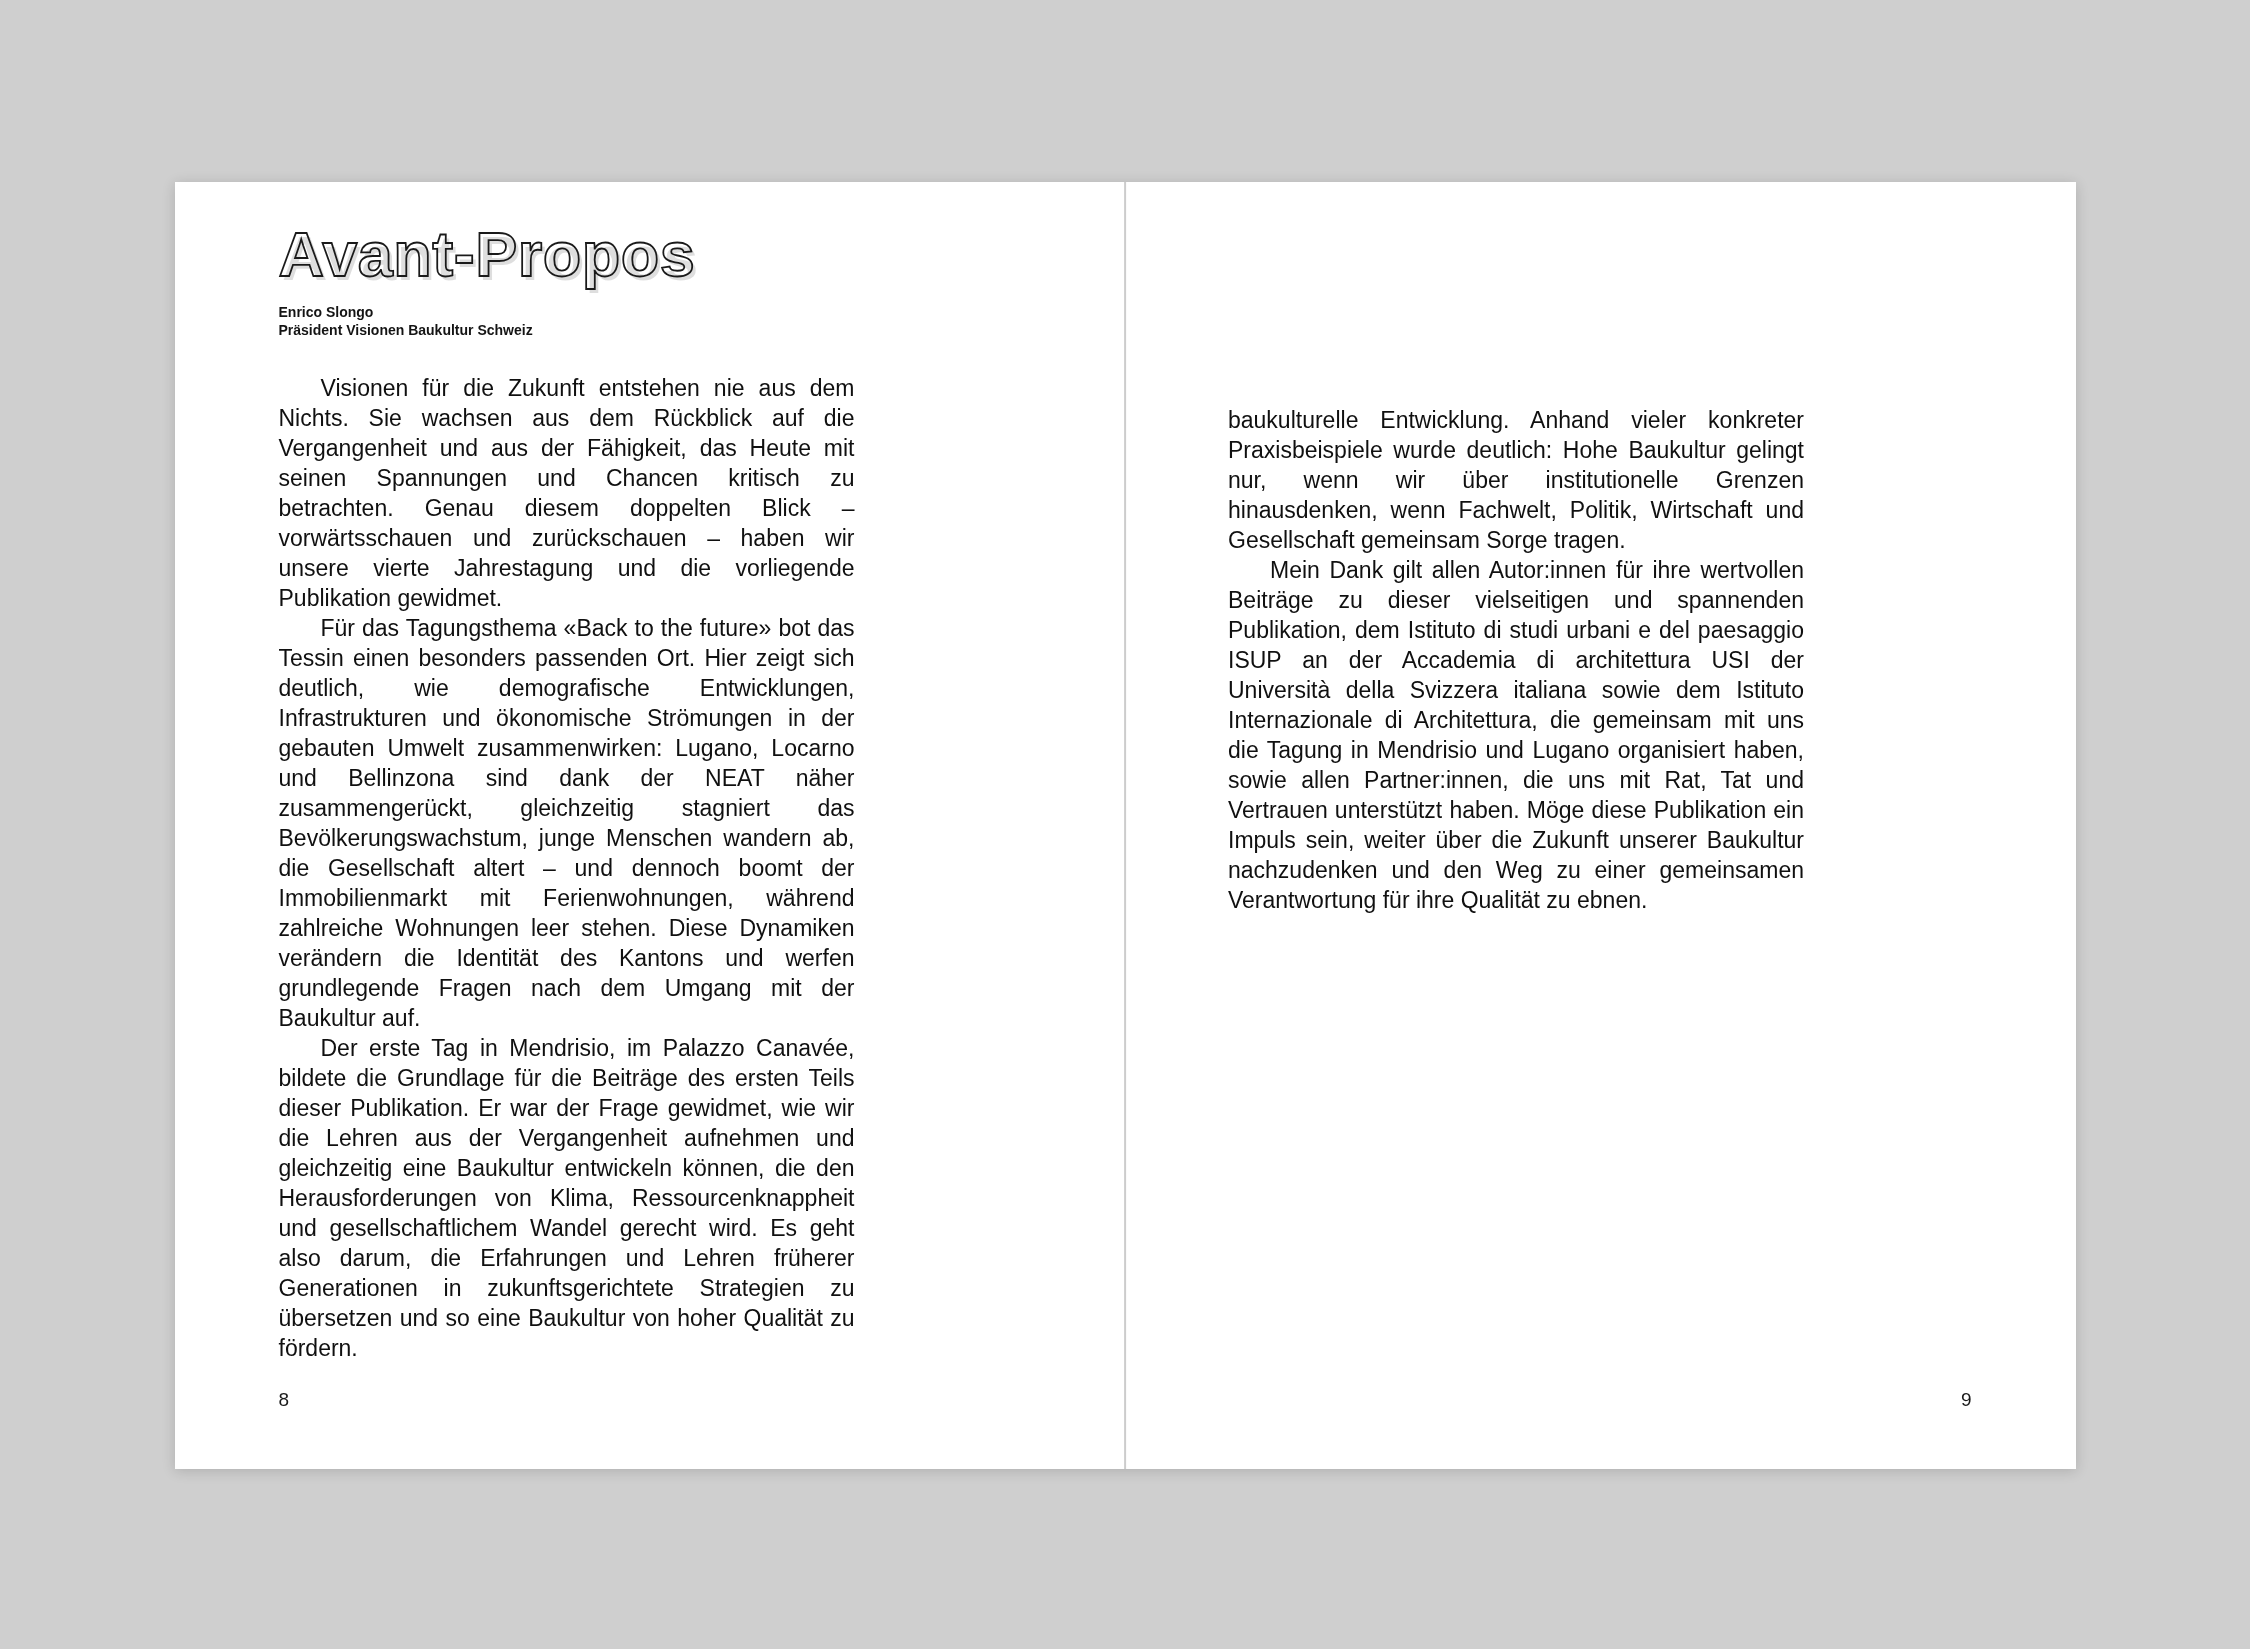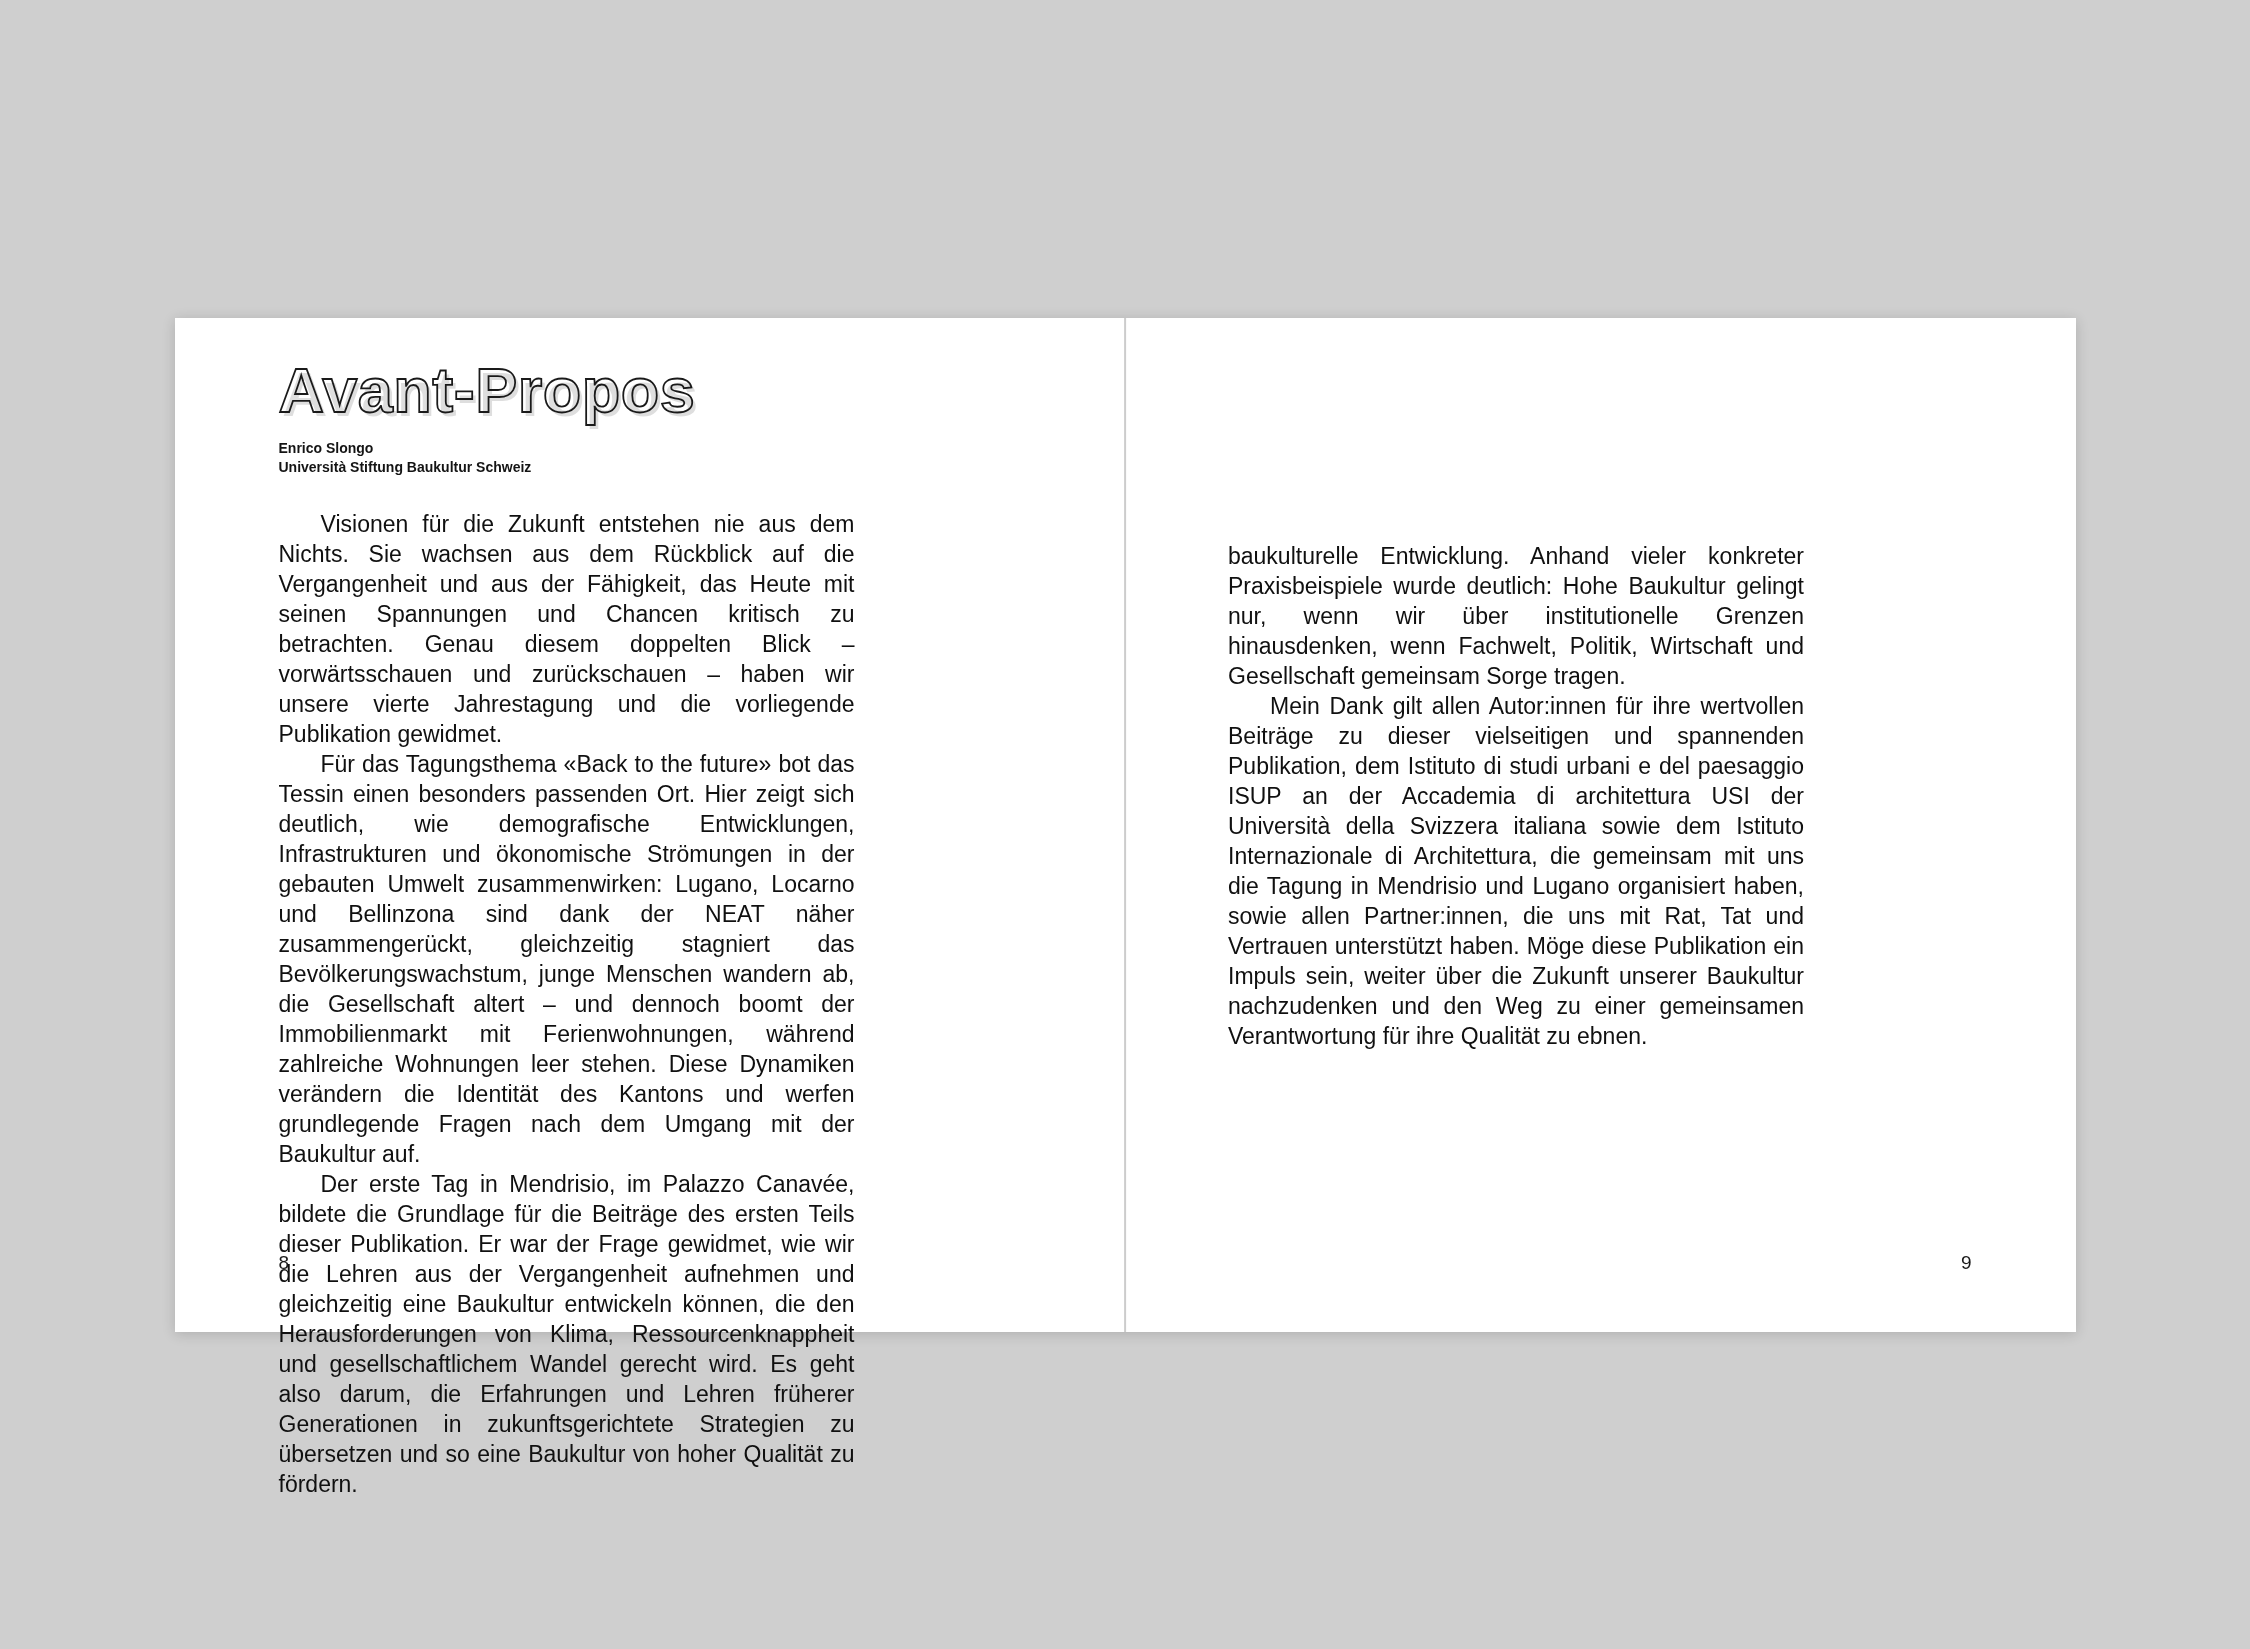--- a/index.html
+++ b/index.html
@@ -14,21 +14,21 @@
     background: #cfcfcf;
     font-family: "Liberation Sans", sans-serif;
     display: flex;
     align-items: center;
     justify-content: center;
   }
 
   #spread {
     position: relative;
     width: 1901px;
-    height: 1014px;
+    height: 1287px;
     background: #ffffff;
     box-shadow: 0 1.8px 12.6px rgba(0,0,0,0.16);
     display: flex;
   }
 
   
   #spine {
     position: absolute;
     left: 50%;
     top: 0;
@@ -114,21 +114,21 @@
 
   <div id="spine"></div>
 
   <div class="page page-left">
     <div class="content">
 
       <h1 id="title">Avant-Propos</h1>
 
       <div id="byline">
         <span class="line">Enrico Slongo</span>
-        <span class="line">Università Stiftung Baukultur Schweiz</span>
+        <span class="line">Präsident Visionen Baukultur Schweiz</span>
       </div>
 
       <div class="bodytext">
         <p>Visionen für die Zukunft entstehen nie aus dem Nichts. Sie wachsen aus dem Rückblick auf die Vergangenheit und aus der Fähigkeit, das Heute mit seinen Spannungen und Chancen kritisch zu betrachten. Genau diesem doppelten Blick – vorwärtsschauen und zurückschauen – haben wir unsere vierte Jahrestagung und die vorliegende Publikation gewidmet.</p>
         <p>Für das Tagungsthema «Back to the future» bot das Tessin einen besonders passenden Ort. Hier zeigt sich deutlich, wie demografische Entwicklungen, Infrastrukturen und ökonomische Strömungen in der gebauten Umwelt zusammenwirken: Lugano, Locarno und Bellinzona sind dank der NEAT näher zusammengerückt, gleichzeitig stagniert das Bevölkerungswachstum, junge Menschen wandern ab, die Gesellschaft altert – und dennoch boomt der Immobilienmarkt mit Ferienwohnungen, während zahlreiche Wohnungen leer stehen. Diese Dynamiken verändern die Identität des Kantons und werfen grundlegende Fragen nach dem Umgang mit der Baukultur auf.</p>
         <p>Der erste Tag in Mendrisio, im Palazzo Canavée, bildete die Grundlage für die Beiträge des ersten Teils dieser Publikation. Er war der Frage gewidmet, wie wir die Lehren aus der Vergangenheit aufnehmen und gleichzeitig eine Baukultur entwickeln können, die den Herausforderungen von Klima, Ressourcenknappheit und gesellschaftlichem Wandel gerecht wird. Es geht also darum, die Erfahrungen und Lehren früherer Generationen in zukunftsgerichtete Strategien zu übersetzen und so eine Baukultur von hoher Qualität zu fördern.</p>
       </div>
 
     </div>
 

